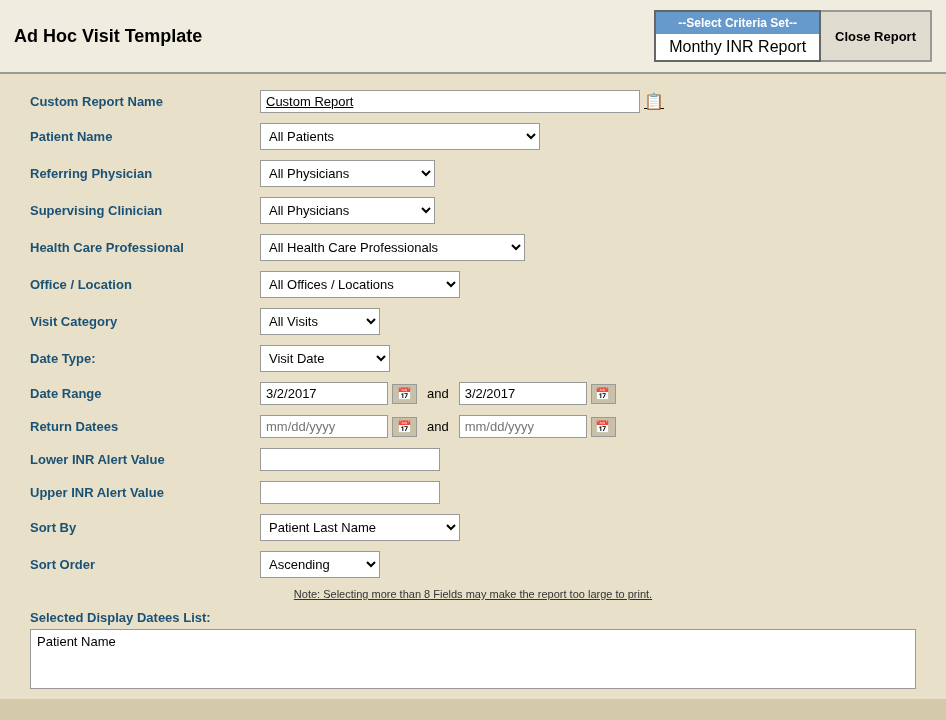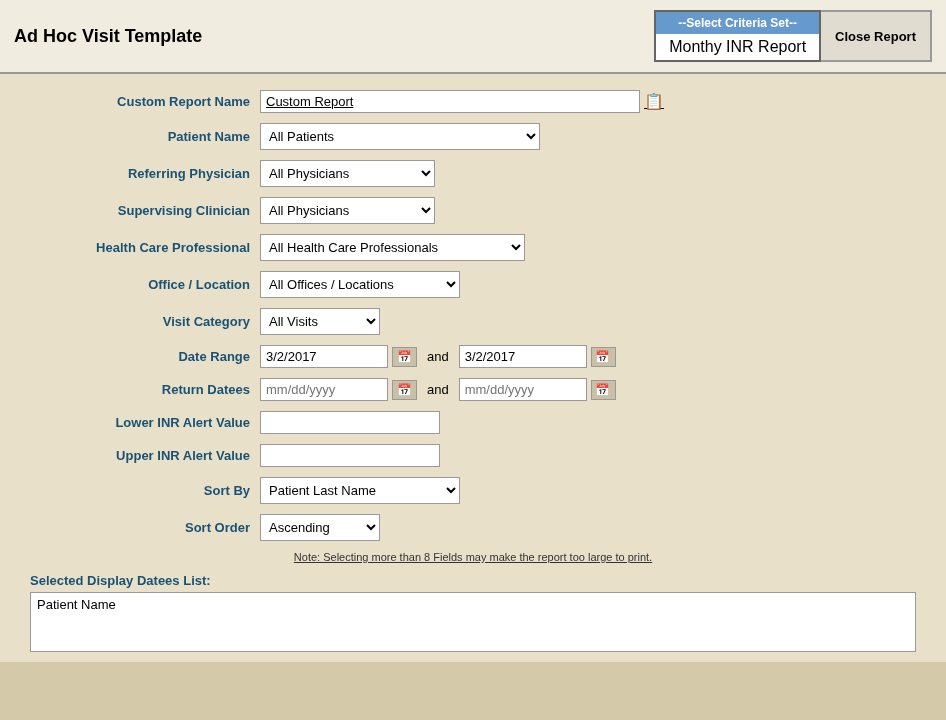--- a/index.html
+++ b/index.html
@@ -61,21 +61,20 @@
     .main-content {
       background: #e8e0c8;
       padding: 16px 30px 10px 30px;
     }
     .form-row {
       display: flex;
       align-items: center;
       margin-bottom: 10px;
     }
     .form-label {
-      text-align: right;
       width: 230px;
       padding-right: 10px;
       font-weight: bold;
       color: #1a5276;
       font-size: 13px;
       flex-shrink: 0;
     }
     .form-control {
       flex: 1;
     }
@@ -302,20 +301,28 @@
 
   <div class="form-row">
     <div class="form-label">Visit Category</div>
     <div class="form-control">
       <select class="visit-cat-select">
         <option>All Visits</option>
       </select>
     </div>
   </div>
 
+  <div class="form-row">
+    <div class="form-label">Date Type:</div>
+    <div class="form-control">
+      <select class="date-type-select">
+        <option>Visit Date</option>
+      </select>
+    </div>
+  </div>
 
   <div class="form-row">
     <div class="form-label">Date Range</div>
     <div class="form-control date-range-row">
       <input type="text" class="date-input" value="3/2/2017" style="">
       <button class="cal-btn">📅</button>
       <span class="and-text">and</span>
       <input type="text" class="date-input" value="3/2/2017" style="">
       <button class="cal-btn">📅</button>
     </div>

